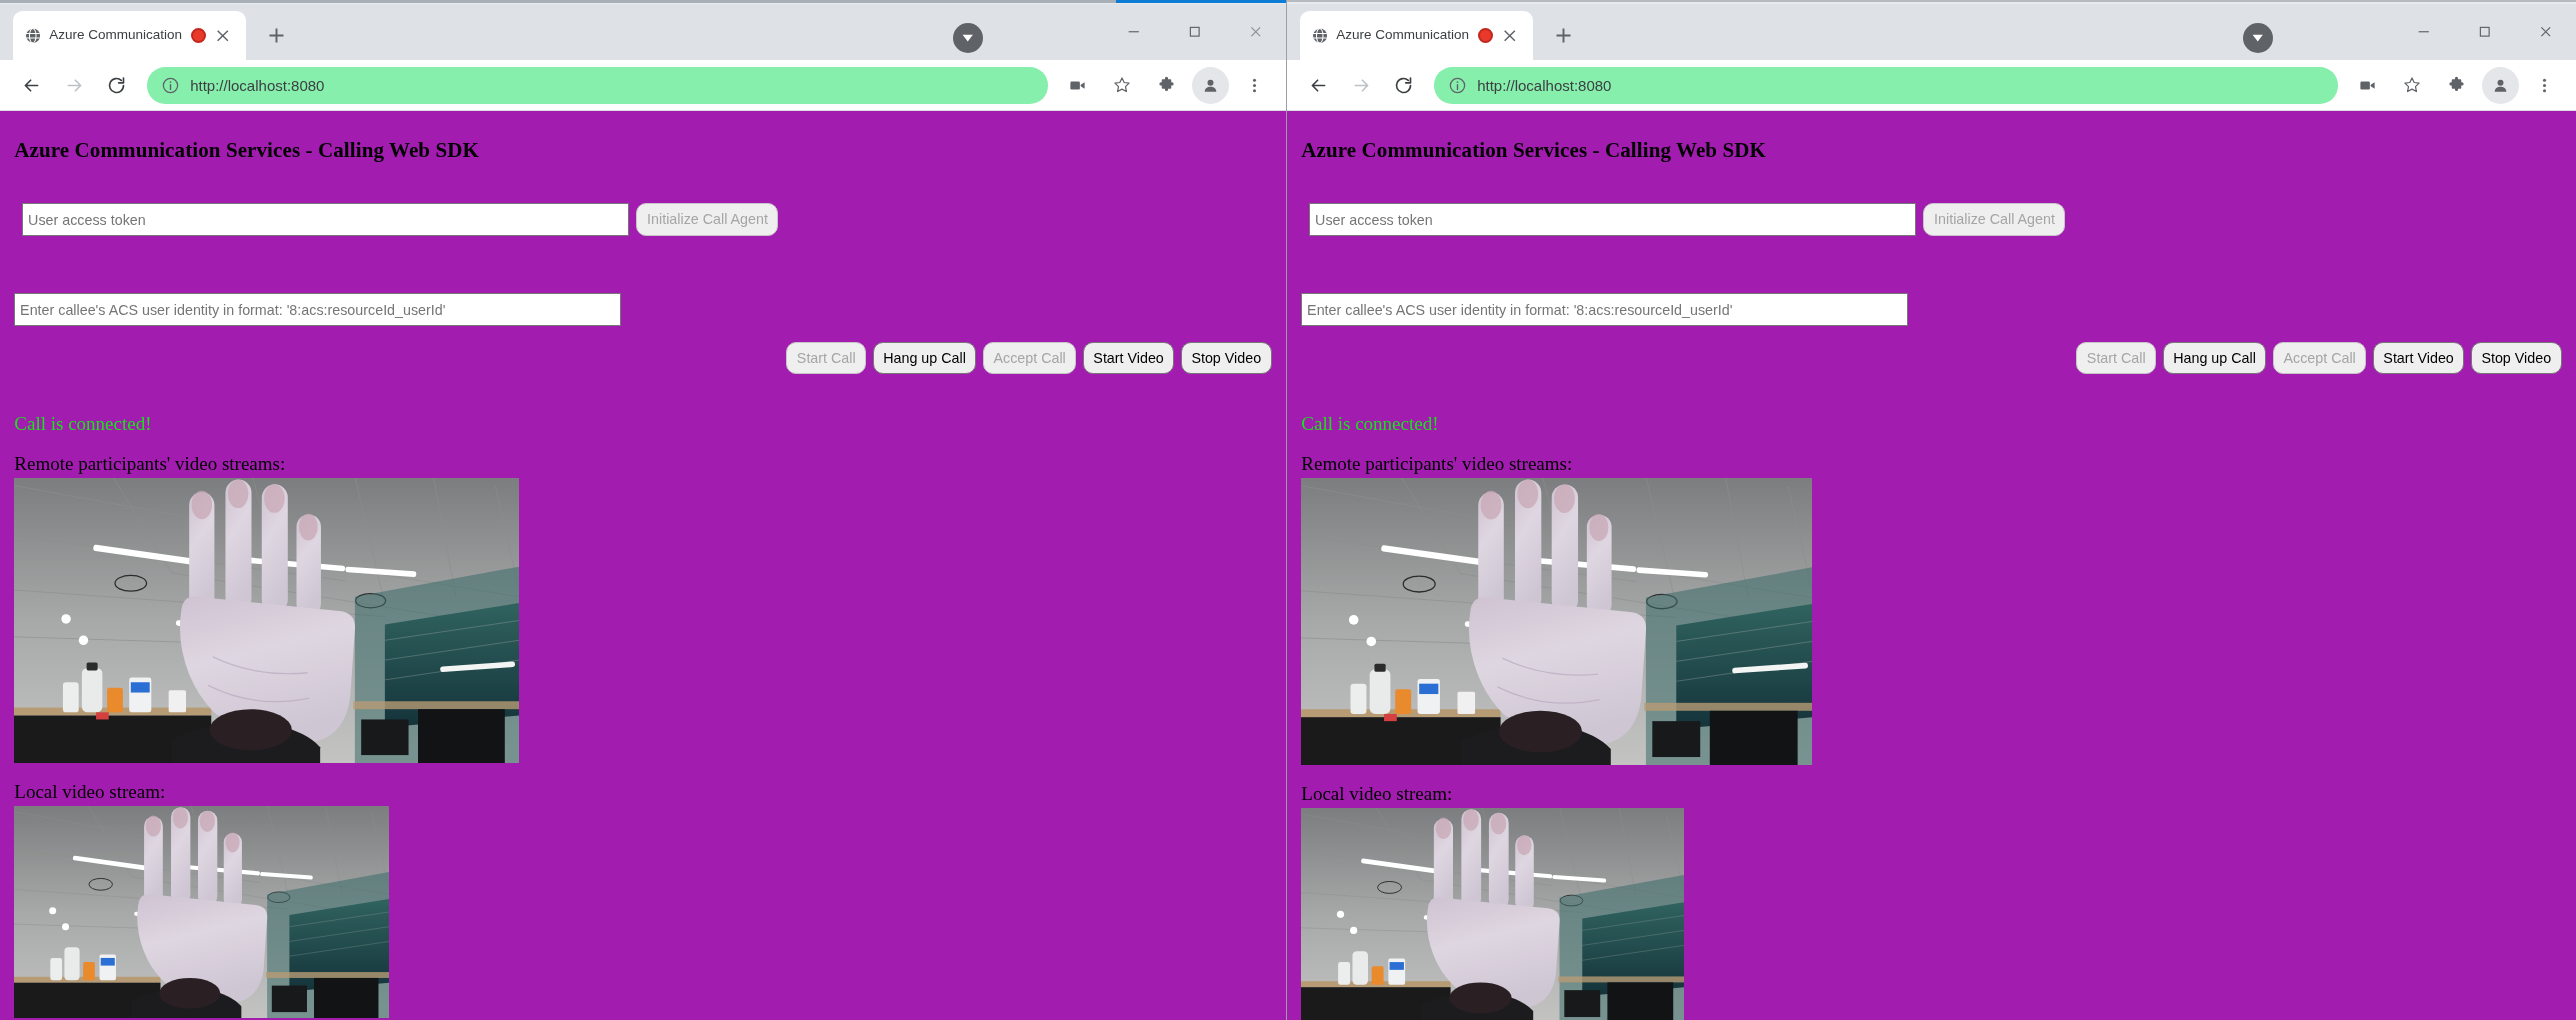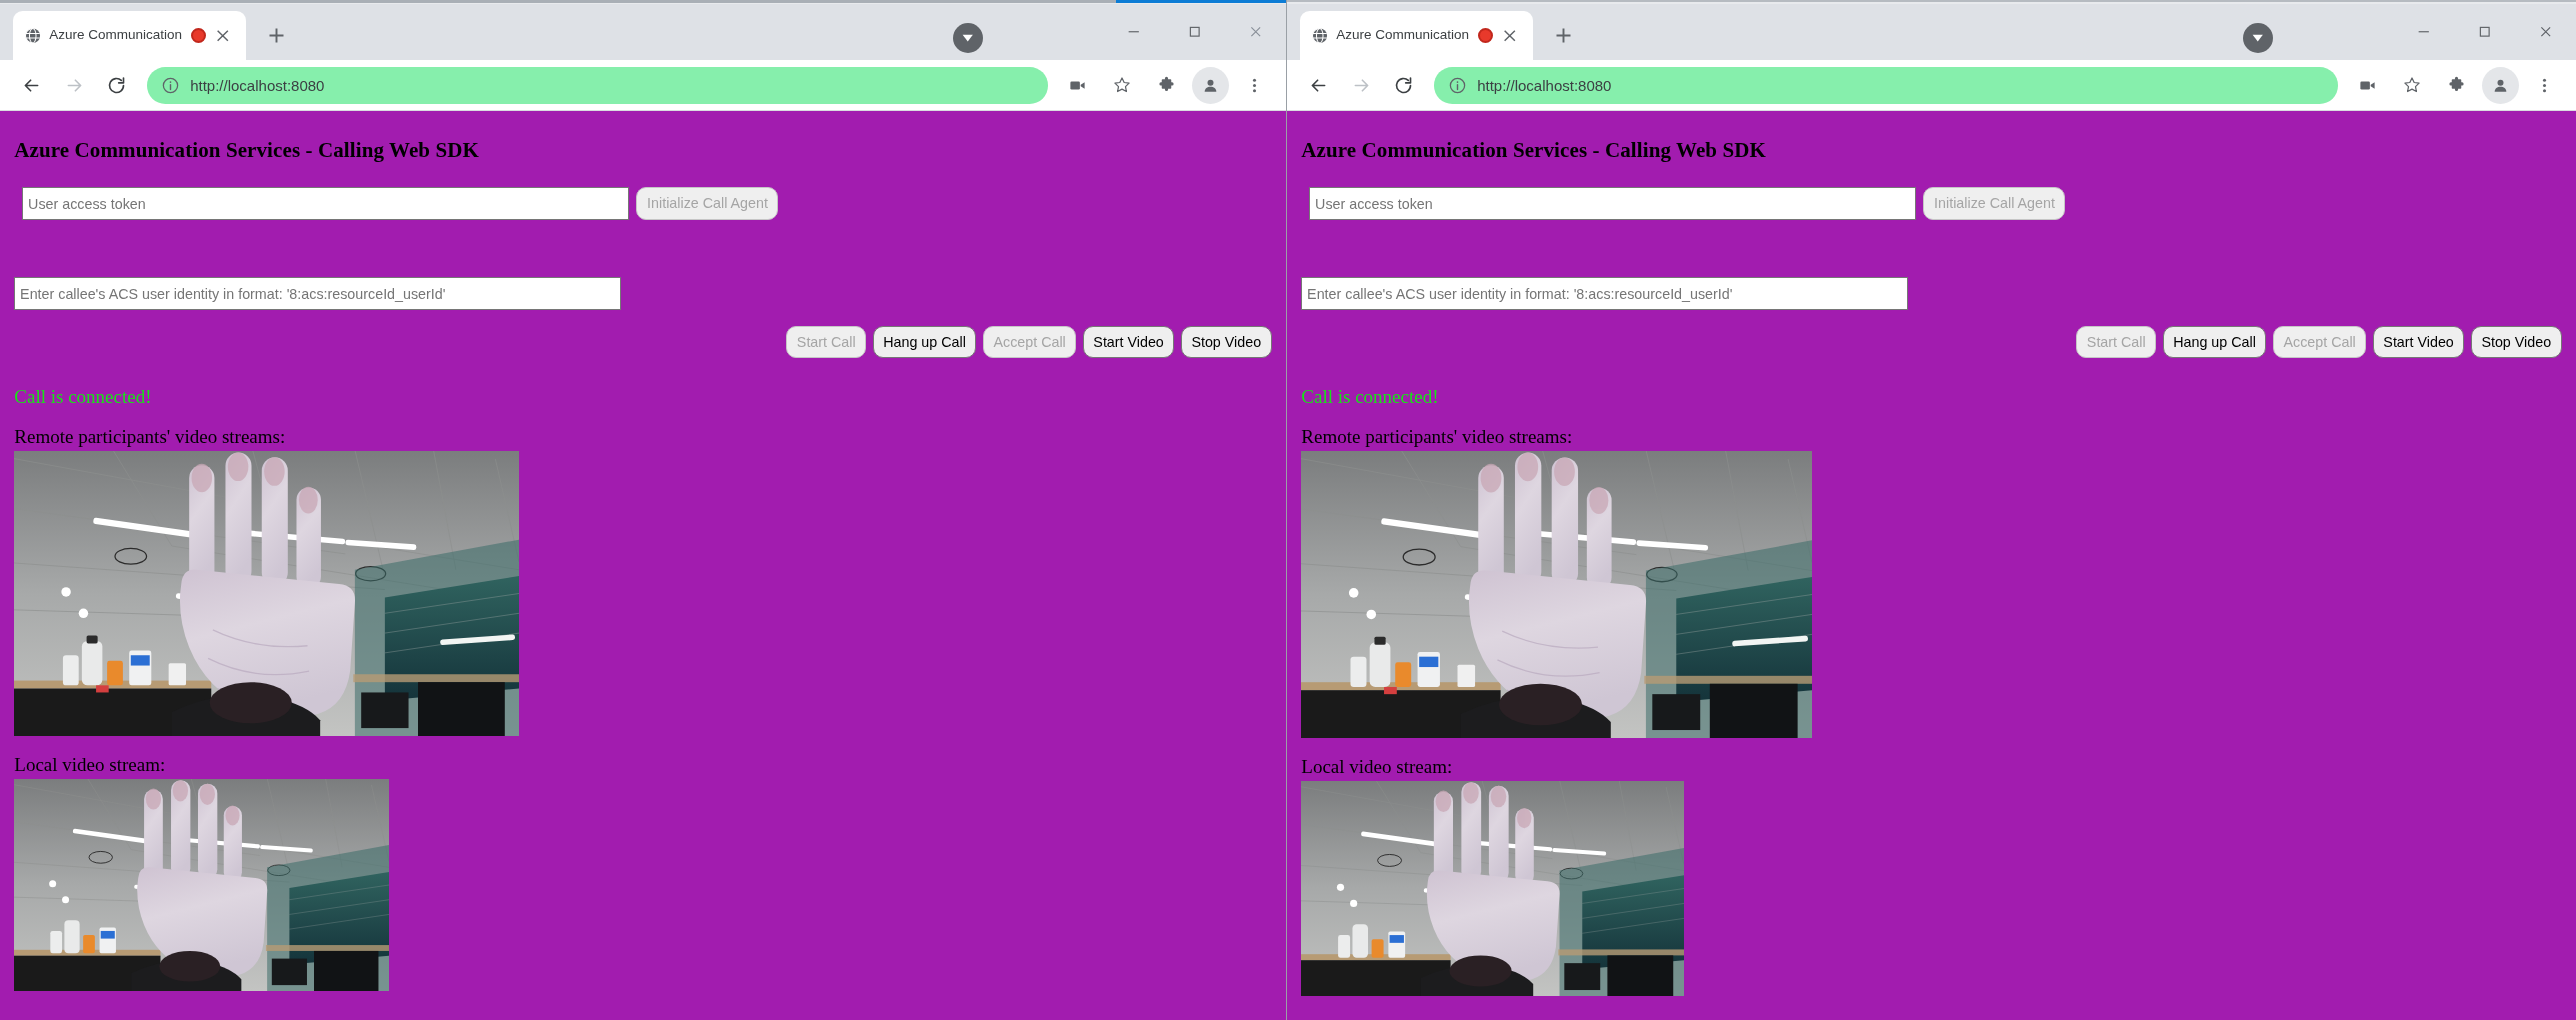--- a/index.html
+++ b/index.html
@@ -143,21 +143,21 @@
     padding: 14.3px 14.3px 0 14.3px;
   }
   .page { font-family: "Liberation Serif", serif; color: #000000; }
   .page h2 {
     font-size: 21px;
     font-weight: bold;
     margin: 12.8px 0 0 0;
     letter-spacing: 0.1px;
   }
   .row-token {
-    margin-top: 24px;
+    margin-top: 40px;
     display: flex;
     align-items: center;
     gap: 7.2px;
     padding-left: 8px;
   }
   .txt-input {
     height: 33px;
     border: 0.8px solid #767676;
     background: #ffffff;
     font-family: "Liberation Sans", sans-serif;
@@ -179,21 +179,21 @@
     color: #000000;
     cursor: default;
     line-height: 1.3;
   }
   .btn.disabled { color: #a5a5a5; border-color: #c6c6c6; background: #efefef; }
   .btn-init { height: 33px; }
   .row-callee { margin-top: 57px; }
   .row-buttons { margin-top: 16px; display: flex; gap: 6.4px; justify-content: flex-end; }
   .row-buttons .btn { height: 32px; }
   .status {
-    margin-top: 28px;
+    margin-top: 39px;
     color: #18e318;
     font-size: 19px;
     font-family: "Liberation Serif", serif;
   }
   .section-label {
     margin-top: 18px;
     font-size: 19px;
     font-family: "Liberation Serif", serif;
   }
   .video-box {

